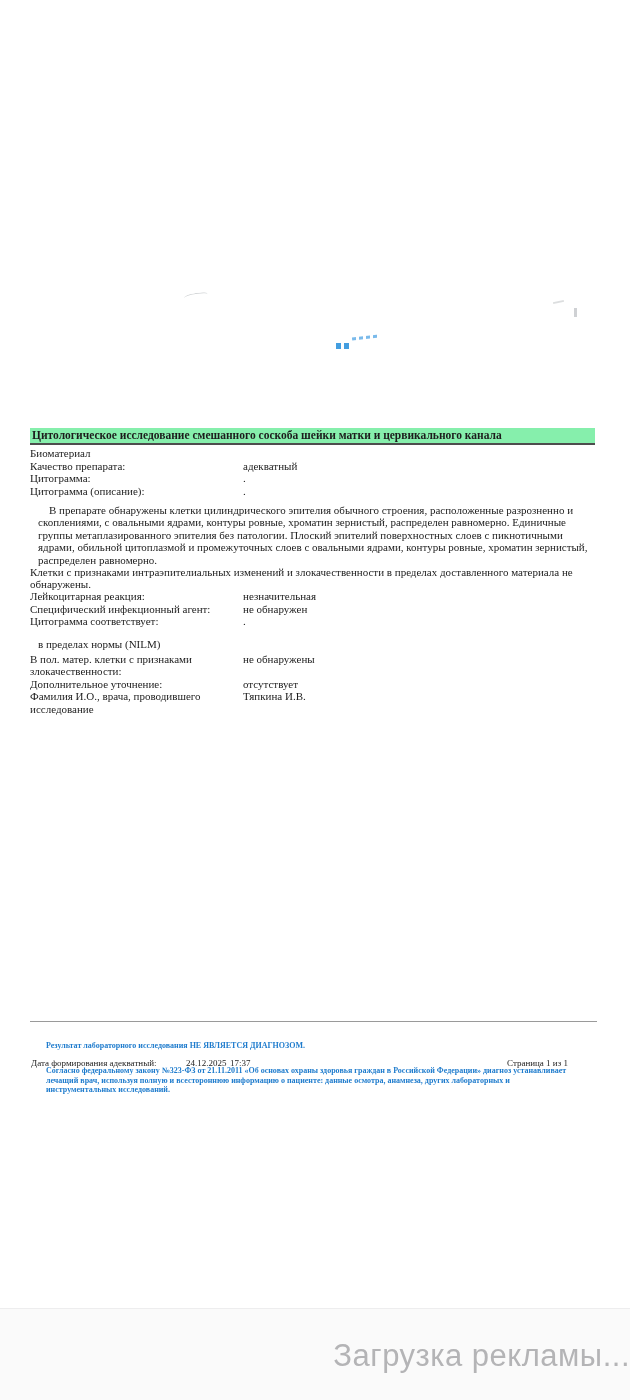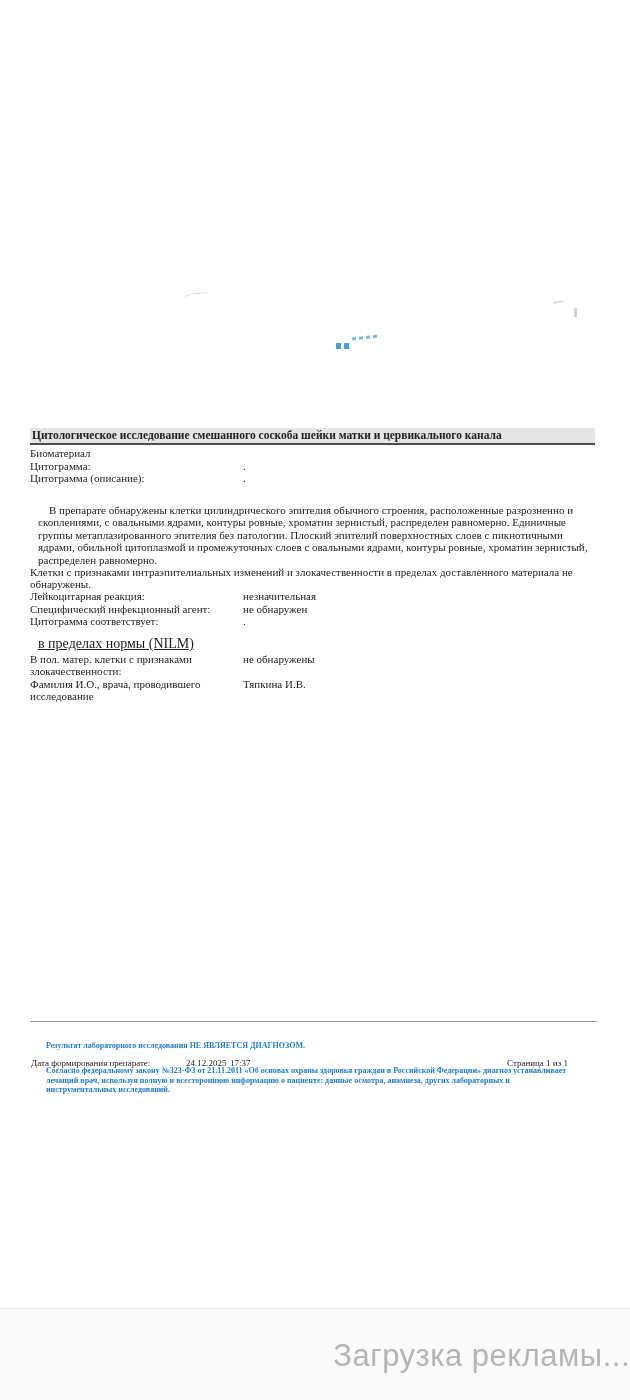--- a/index.html
+++ b/index.html
@@ -26,40 +26,40 @@
     transform: rotate(-6deg);
   }
   .blue-sq-1 { left: 336px; top: 343px; width: 5px; height: 6px; background: #2f93dd; opacity: .9; }
   .blue-sq-2 { left: 344px; top: 343px; width: 5px; height: 6px; background: #2f93dd; opacity: .9; }
 
   
   .doc { position: absolute; left: 0; top: 0; width: 630px; color: #1c1c1c; }
 
   .title-bar {
     position: absolute; left: 30px; top: 428px; width: 561px;
-    background: #e5e5e5;
+    background: #86efac;
     border-bottom: 2px solid #4d4d4d;
     padding: 1px 2px 1px 2px;
     font-size: 11.5px; line-height: 13px; font-weight: bold;
     white-space: nowrap;
   }
 
   .fields-top { position: absolute; left: 30px; top: 447px; width: 567px; }
   .fields-mid { position: absolute; left: 30px; top: 590px; width: 567px; }
   .bottom-block { position: absolute; left: 30px; top: 638px; width: 567px; }
 
   .frow { display: flex; align-items: flex-start; font-size: 11px; line-height: 12.5px; }
   .flabel { width: 213px; flex: 0 0 213px; }
   .fvalue { flex: 1; }
 
   .para-block { position: absolute; left: 30px; top: 504px; width: 567px; }
   .para { margin: 0; font-size: 11px; line-height: 12.4px; }
   .para.indent { text-indent: 11px; margin-left: 8px; }
 
-  .norm-note { font-size: 14px; line-height: 12.5px; padding-left: 8px; margin-bottom: 2px; text-decoration: underline; }
+  .norm-note { font-size: 11px; line-height: 12.5px; padding-left: 8px; margin-bottom: 2px; }
 
   
   .footer-divider {
     position: absolute; left: 30px; top: 1021px; width: 567px; height: 1px;
     background: #9a9a9a;
   }
   .blue-disclaimer {
     position: absolute; left: 30px; top: 1025px; width: 565px;
     color: #1f7ccd; font-weight: bold;
     font-size: 8px; line-height: 9.4px;
@@ -105,20 +105,24 @@
 
     <div class="title-bar">
       <span>Цитологическое исследование смешанного соскоба шейки матки и цервикального канала</span>
     </div>
 
     <div class="fields-top">
       <div class="frow">
         <span class="flabel">Биоматериал</span>
       </div>
       <div class="frow">
+        <span class="flabel">Качество препарата:</span>
+        <span class="fvalue">адекватный</span>
+      </div>
+      <div class="frow">
         <span class="flabel">Цитограмма:</span>
         <span class="fvalue">.</span>
       </div>
       <div class="frow">
         <span class="flabel">Цитограмма (описание):</span>
         <span class="fvalue">.</span>
       </div>
     </div>
 
     <div class="para-block">
@@ -141,34 +145,38 @@
       </div>
     </div>
 
     <div class="bottom-block">
       <div class="norm-note">в пределах нормы (NILM)</div>
       <div class="frow">
         <span class="flabel">В пол. матер. клетки с признаками злокачественности:</span>
         <span class="fvalue">не обнаружены</span>
       </div>
       <div class="frow">
+        <span class="flabel">Дополнительное уточнение:</span>
+        <span class="fvalue">отсутствует</span>
+      </div>
+      <div class="frow">
         <span class="flabel">Фамилия И.О., врача, проводившего исследование</span>
         <span class="fvalue">Тяпкина И.В.</span>
       </div>
     </div>
 
     <div class="footer-divider"></div>
 
     <div class="blue-disclaimer">
       <p>Результат лабораторного исследования НЕ ЯВЛЯЕТСЯ ДИАГНОЗОМ.</p>
       <p>Согласно федеральному закону №323-ФЗ от 21.11.2011 «Об основах охраны здоровья граждан в Российской Федерации» диагноз устанавливает лечащий врач, используя полную и всестороннюю информацию о пациенте: данные осмотра, анамнеза, других лабораторных и инструментальных исследований.</p>
     </div>
 
     <div class="date-row">
-      <span class="dlabel">Дата формирования препарате:</span>
+      <span class="dlabel">Дата формирования адекватный:</span>
       <span class="dvalue">24.12.2025</span>
       <span class="tvalue">17:37</span>
       <span class="pagenum">Страница 1 из 1</span>
     </div>
 
   </div>
 
   <div class="ad-area">
     <span class="ad-text">Загрузка рекламы...</span>
   </div>

